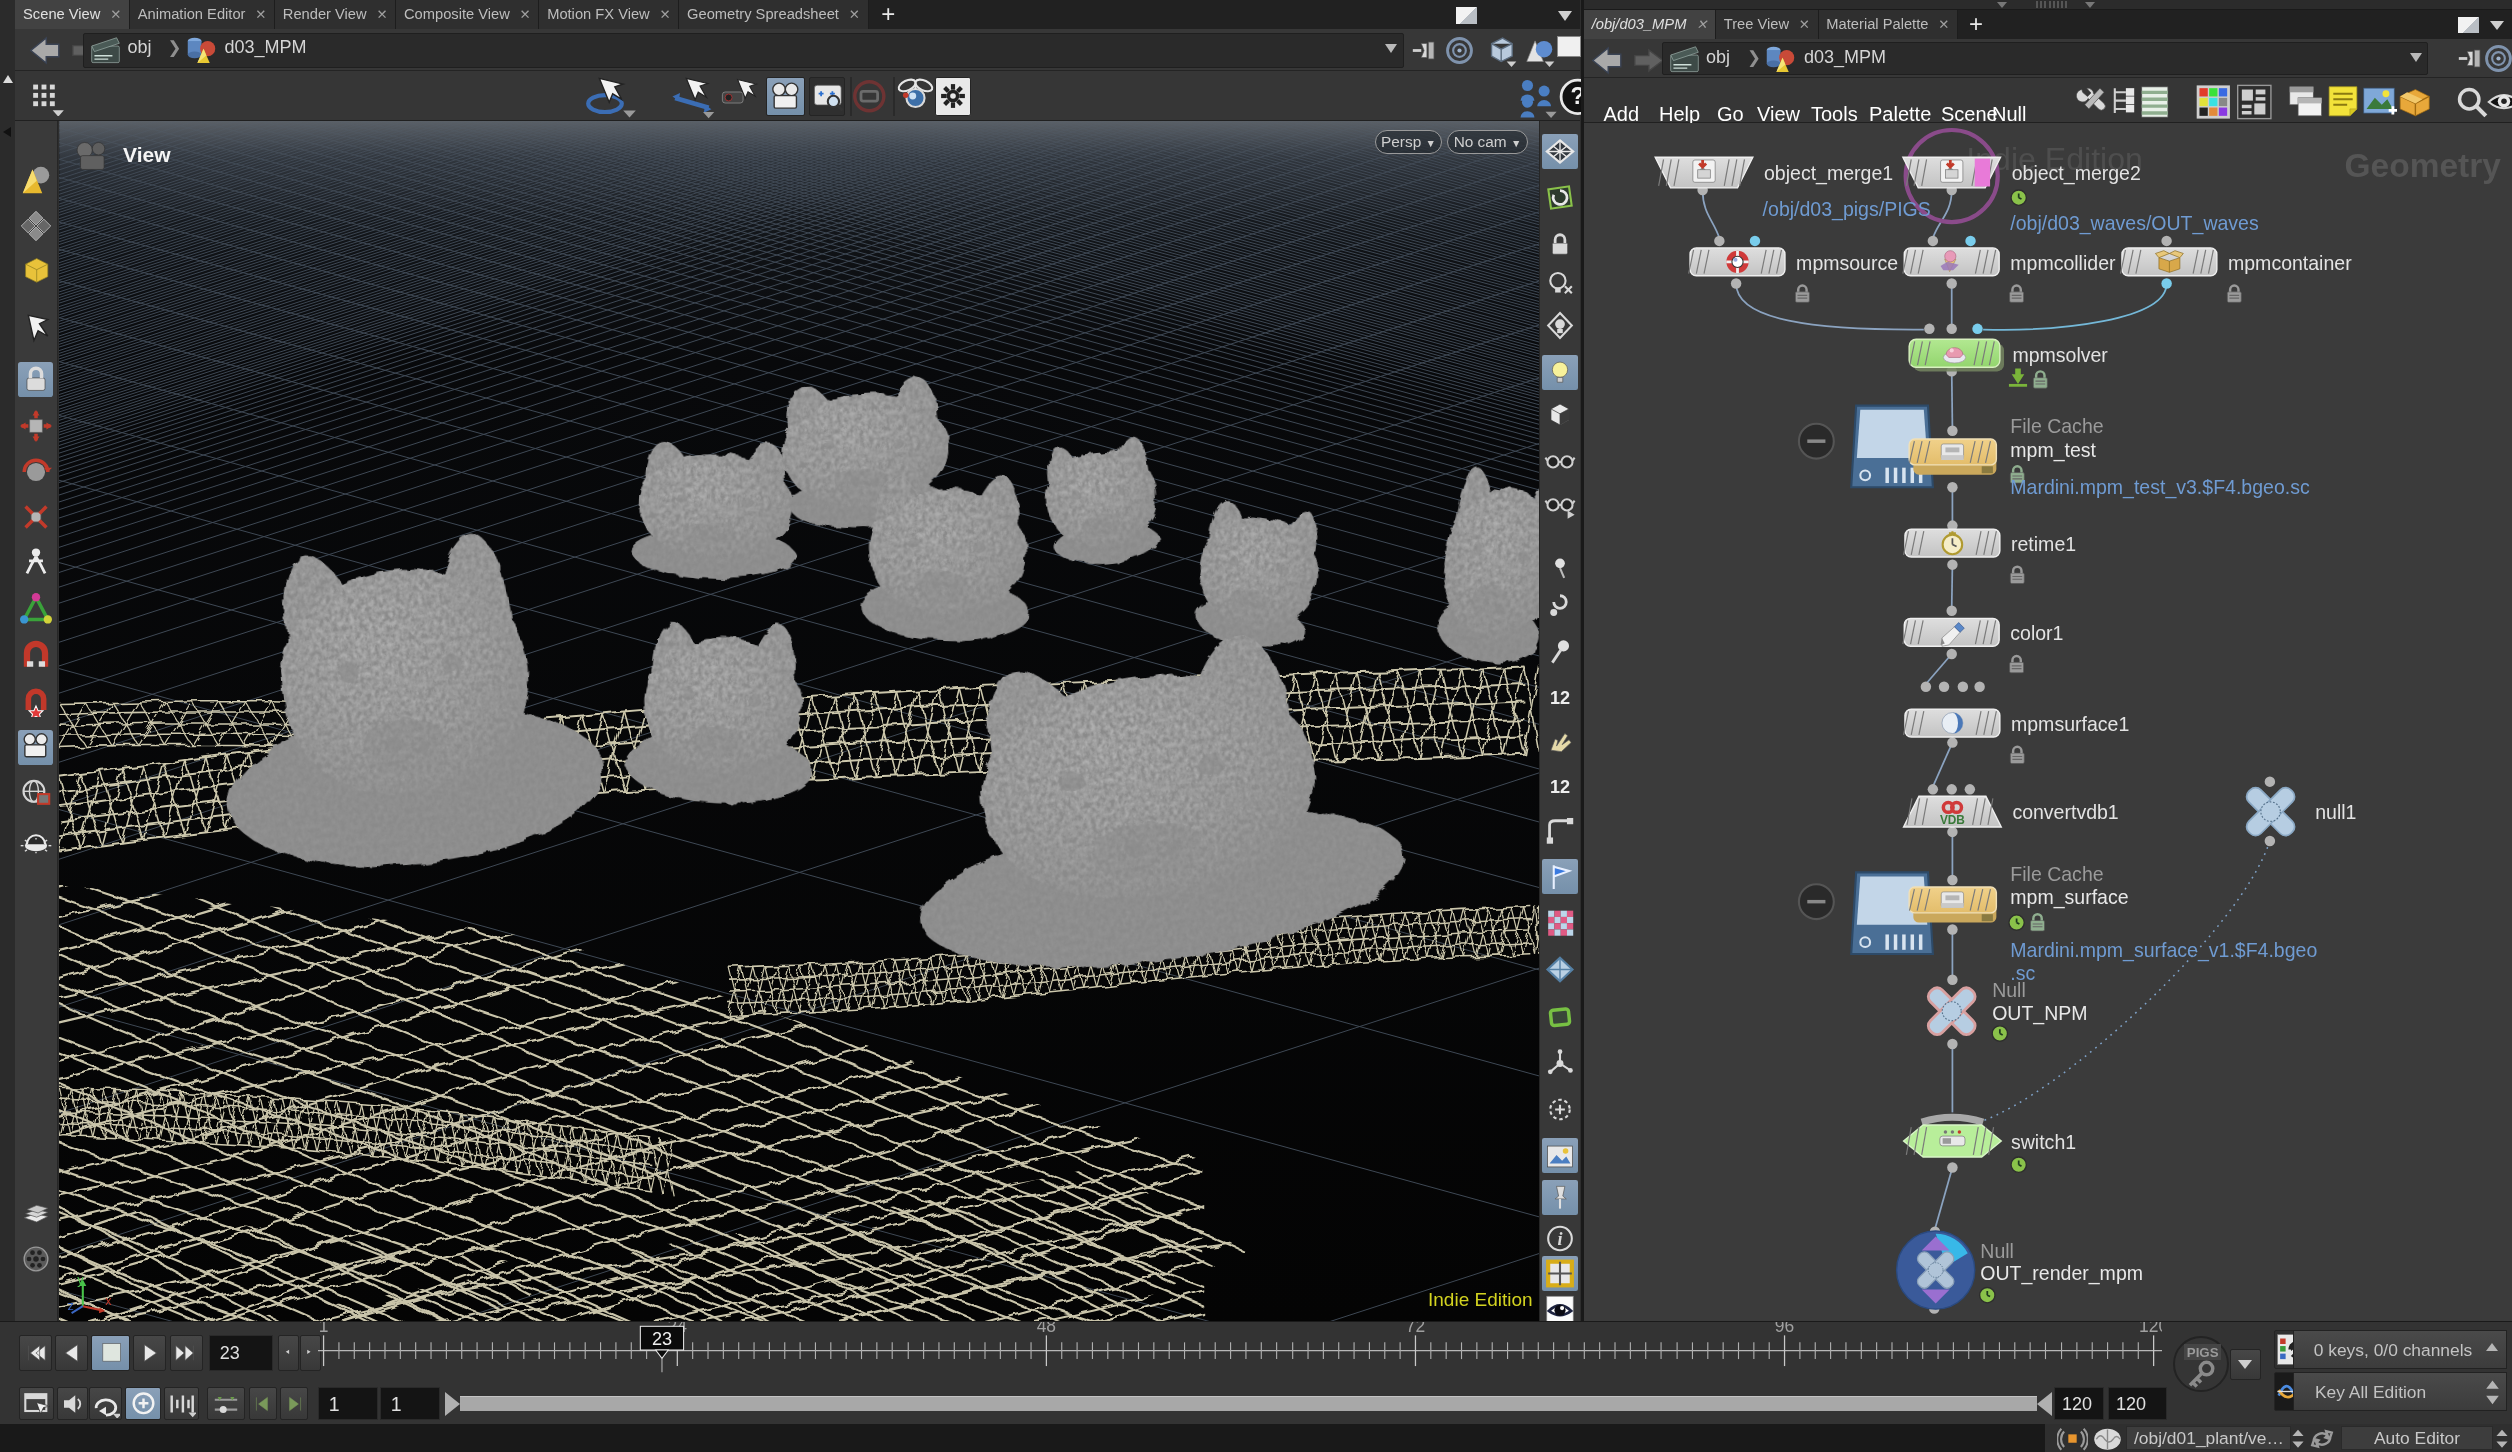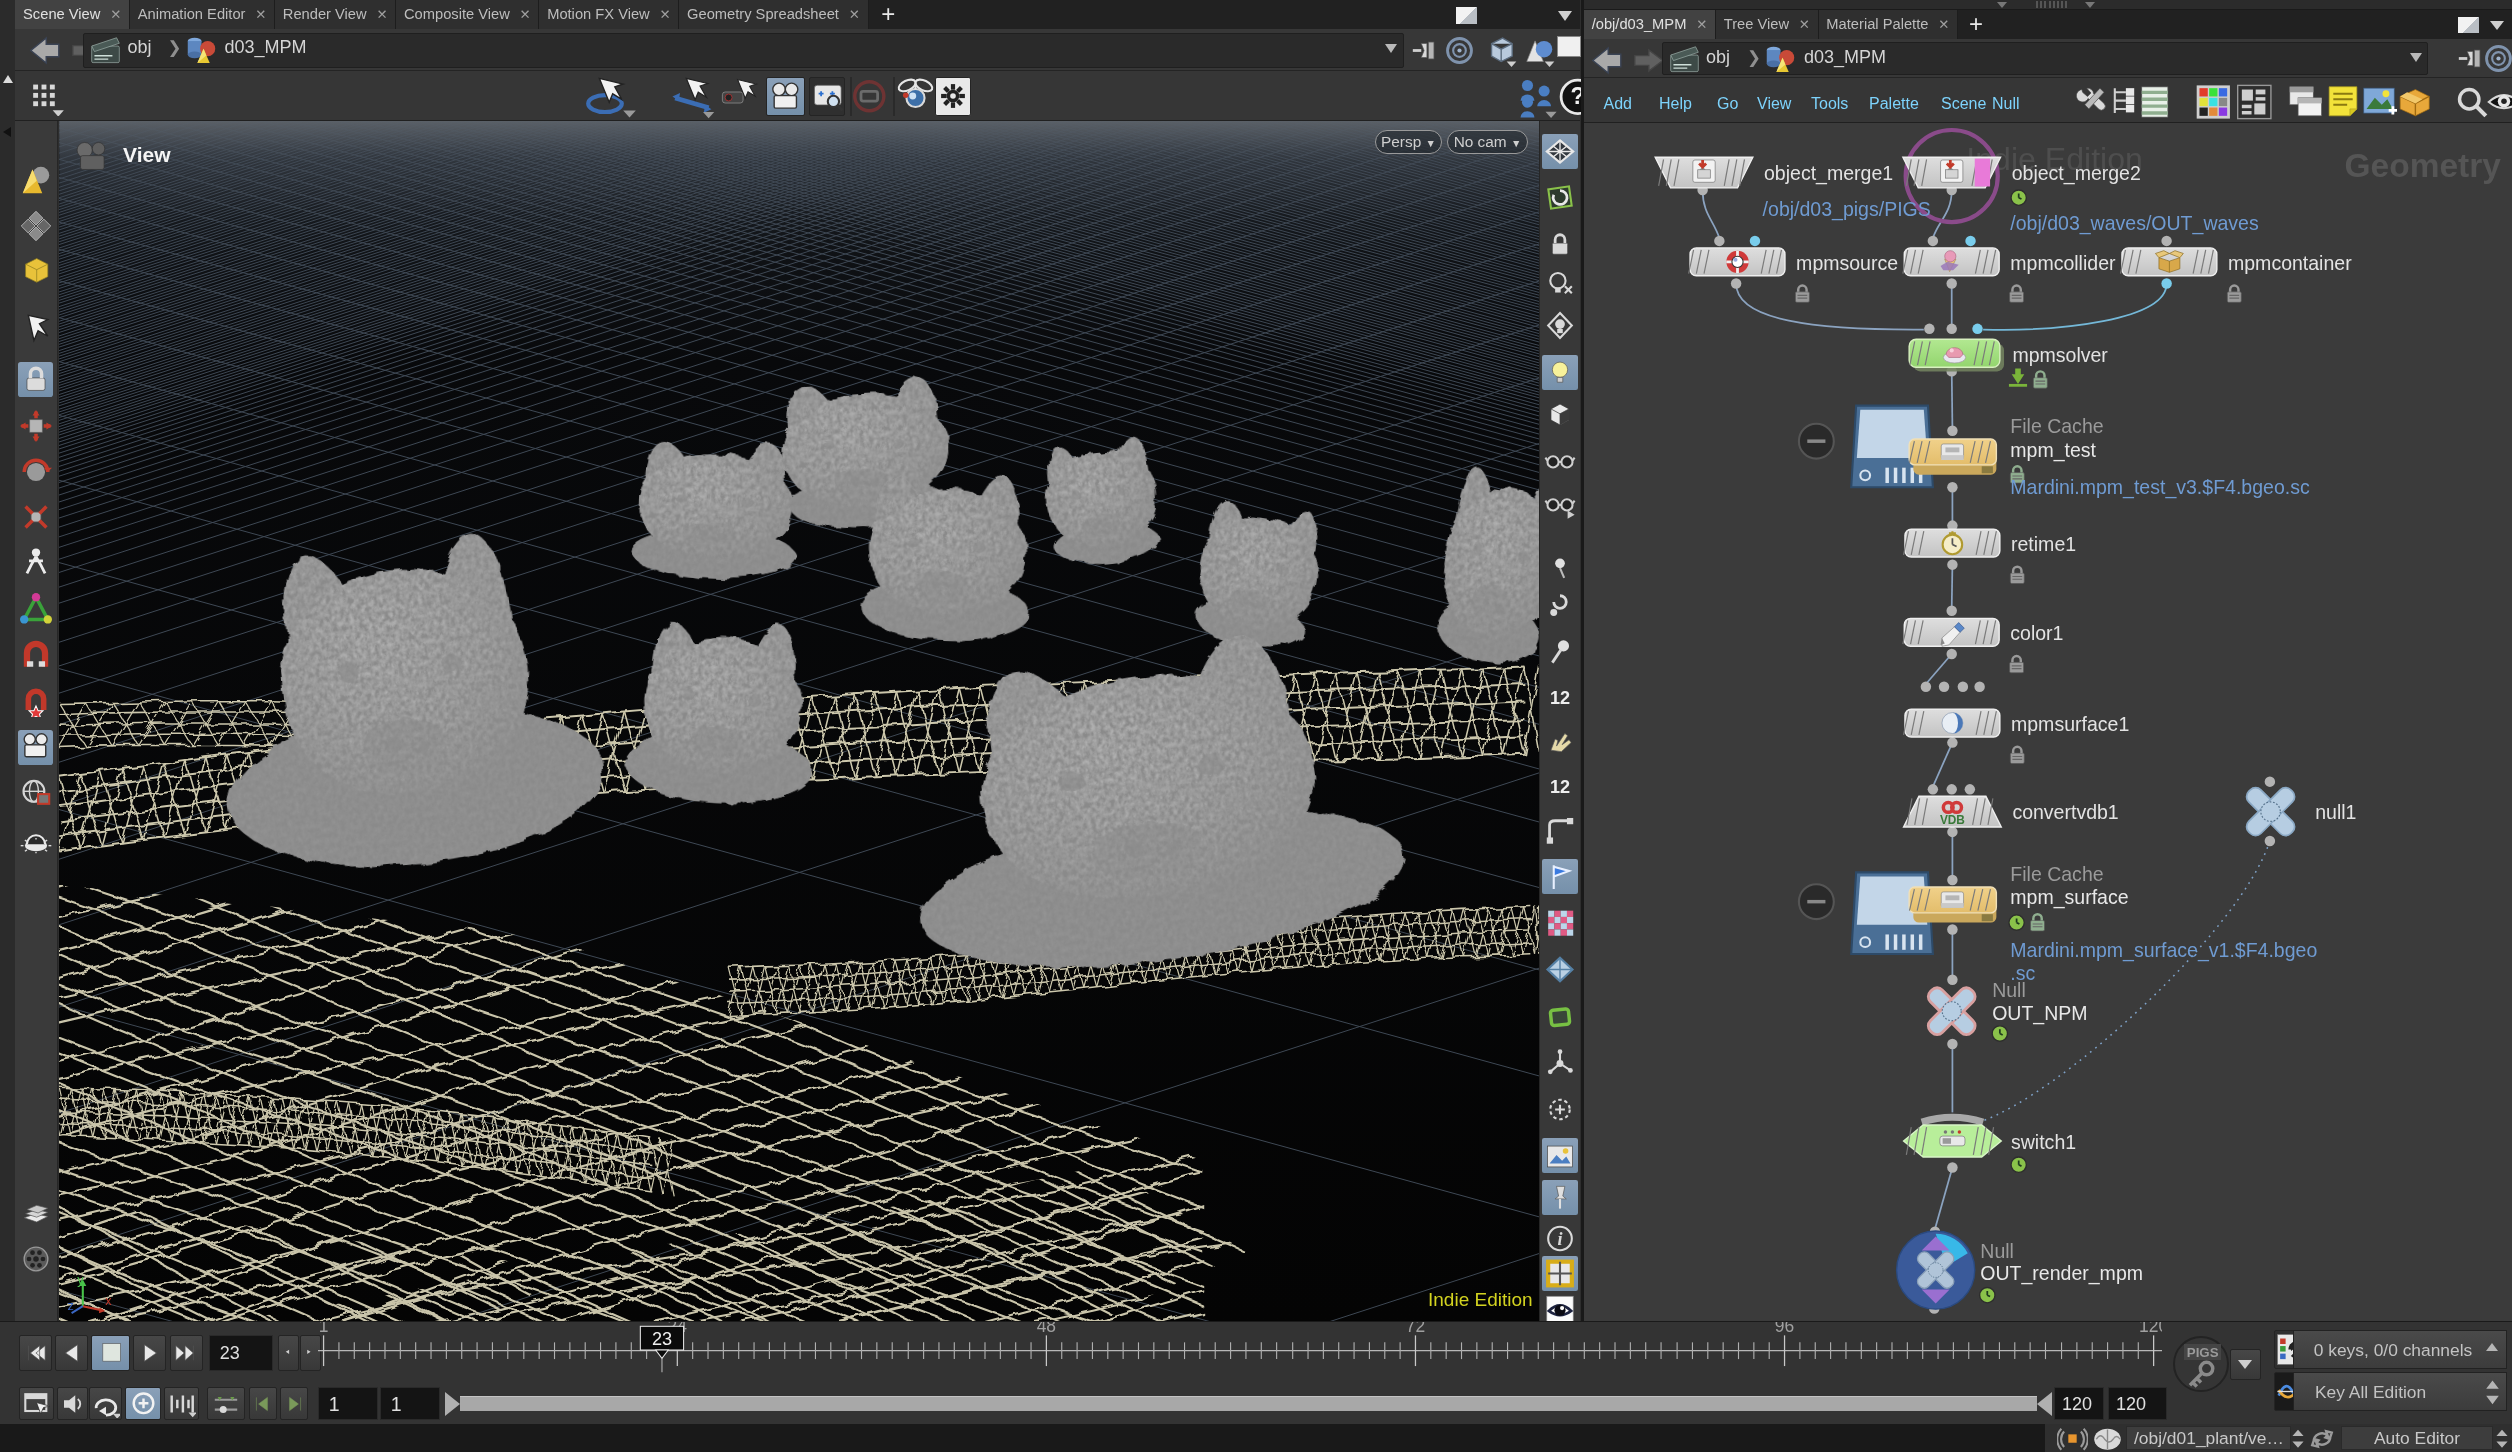--- a/index.html
+++ b/index.html
@@ -9,21 +9,21 @@
  border-right:1.4px solid #1d1d1d;padding:0 7.7px;vertical-align:top}
 .tab .x{color:#9f9f9f;font-size:13.3px;margin-left:9.8px}
 .tab.active{background:#424242;color:#e0e0e0}
 .row{background:#373737}
 .ic{position:absolute}
 .pill{position:absolute;border:1.4px solid #9a9a9a;border-radius:12px;color:#cfcfcf;
  font-size:15.4px;text-align:center;background:rgba(30,34,40,.55)}
 .btn{position:absolute;background:linear-gradient(#474747,#383838);border:0.7px solid #242424;border-radius:2.1px}
 .btn.hl{background:linear-gradient(#8aa0b8,#7590aa)}
 .fld{position:absolute;background:#141414;color:#e0e0e0;font-size:16.7px;border:0.7px solid #2a2a2a}
-.menu{color:#7dd3fc;font-size:16px;position:absolute;top:4px;height:100%;display:flex;align-items:center}
+.menu{color:#ffffff;font-size:20px;position:absolute;top:14px;height:100%;display:flex;align-items:center}
 </style></head><body>
 <div class="abs" style="left:0;top:0;width:15.4px;height:1321px;background:#2b2b2b"></div>
 <div class="abs" style="left:2.8px;top:75px;width:0;height:0;border-left:5.6px solid transparent;border-right:5.6px solid transparent;border-bottom:8.4px solid #ddd"></div>
 <div class="abs" style="left:2.8px;top:127px;width:0;height:0;border-top:5.6px solid transparent;border-bottom:5.6px solid transparent;border-right:8.4px solid #111"></div>
 <div class="abs" style="left:2.8px;top:1408px;width:0;height:0;border-left:5.6px solid transparent;border-right:5.6px solid transparent;border-top:8.4px solid #ddd"></div>
 <div class="abs tabbar" style="left:15.4px;top:0;width:1565px;height:29px;line-height:28px"><div class="tab active">Scene View<span class="x">✕</span></div><div class="tab">Animation Editor<span class="x">✕</span></div><div class="tab">Render View<span class="x">✕</span></div><div class="tab">Composite View<span class="x">✕</span></div><div class="tab">Motion FX View<span class="x">✕</span></div><div class="tab">Geometry Spreadsheet<span class="x">✕</span></div><span style="color:#e8e8e8;font-size:24px;margin-left:12.6px;vertical-align:top">+</span></div>
 <div class="abs" style="left:1456px;top:7px;width:21px;height:16.7px;background:linear-gradient(135deg,#f2f2f2 55%,#b9bec4 55%)"></div>
 <div class="abs" style="left:1558px;top:11px;width:0;height:0;border-left:7.7px solid transparent;border-right:7.7px solid transparent;border-top:10.5px solid #cfcfcf"></div>
 <div class="abs row" style="left:15.4px;top:29px;width:1565px;height:42px;border-bottom:1.4px solid #242424">
     <svg class="ic" style="left:12.6px;top:5.6px" width="77" height="31" viewBox="0 0 110 44">
@@ -1050,21 +1050,21 @@
       <path d="M7,24 Q23,8 39,24 Q23,36 7,24Z" fill="#fff" stroke="#1d2340" stroke-width="4"></path>
       <circle cx="23" cy="23" r="8" fill="#0a0a12"></circle>
       <circle cx="26" cy="20" r="3" fill="#fff"></circle>
     </svg>
   </div>
 <div class="abs" style="left:1581px;top:0;width:3.5px;height:1453px;background:#191919"></div>
 <div class="abs" style="left:1584px;top:0;width:928px;height:9.8px;background:#2b2b2b;border-bottom:0.7px solid #1a1a1a"></div>
 <div class="abs" style="left:2036px;top:1.4px;width:32px;height:6.3px;background:repeating-linear-gradient(90deg,#555 0 2.1px,#2b2b2b 2.1px 4.2px)"></div>
 <div class="abs" style="left:1997px;top:2.1px;width:0;height:0;border-left:5.6px solid transparent;border-right:5.6px solid transparent;border-top:6.3px solid #777"></div>
 <div class="abs" style="left:2085px;top:2.1px;width:0;height:0;border-left:5.6px solid transparent;border-right:5.6px solid transparent;border-top:6.3px solid #777"></div>
-<div class="abs tabbar" style="left:1584px;top:9.8px;width:928px;height:29px;line-height:28px"><div class="tab active" style="">/obj/d03_MPM<span class="x">✕</span></div><div class="tab">Tree View<span class="x">✕</span></div><div class="tab">Material Palette<span class="x">✕</span></div><span style="color:#e8e8e8;font-size:24px;margin-left:11px;vertical-align:top">+</span></div>
+<div class="abs tabbar" style="left:1584px;top:9.8px;width:928px;height:29px;line-height:28px"><div class="tab active" style="font-style:italic">/obj/d03_MPM<span class="x">✕</span></div><div class="tab">Tree View<span class="x">✕</span></div><div class="tab">Material Palette<span class="x">✕</span></div><span style="color:#e8e8e8;font-size:24px;margin-left:11px;vertical-align:top">+</span></div>
 <div class="abs" style="left:2458px;top:16.7px;width:21px;height:16.7px;background:linear-gradient(135deg,#f2f2f2 55%,#b9bec4 55%)"></div>
 <div class="abs" style="left:2490px;top:21px;width:0;height:0;border-left:7px solid transparent;border-right:7px solid transparent;border-top:9.8px solid #cfcfcf"></div>
 <div class="abs row" style="left:1584px;top:39px;width:928px;height:39px;border-bottom:1.4px solid #242424">
     <svg class="ic" style="left:5.6px;top:5.6px" width="77" height="31" viewBox="0 0 110 44">
       <path d="M26,4 L26,13 L44,13 L44,31 L26,31 L26,40 L4,22 Z" fill="#a9a9a9" stroke="#3a4354" stroke-width="2"></path>
       <path d="M64,15 L84,15 L84,7 L104,22 L84,37 L84,29 L64,29 Z" fill="#606060" stroke="#454545" stroke-width="2"></path>
     </svg>
     <div class="abs" style="left:78px;top:2.8px;width:766px;height:33px;background:#2a2a2a;border:0.7px solid #1f1f1f;border-radius:2.1px"></div>
     <svg class="ic" style="left:85px;top:4.9px" width="31" height="29" viewBox="0 0 44 42">
       <rect x="2" y="16" width="40" height="24" rx="2" fill="#3d4a47" stroke="#9db0ab"></rect>

